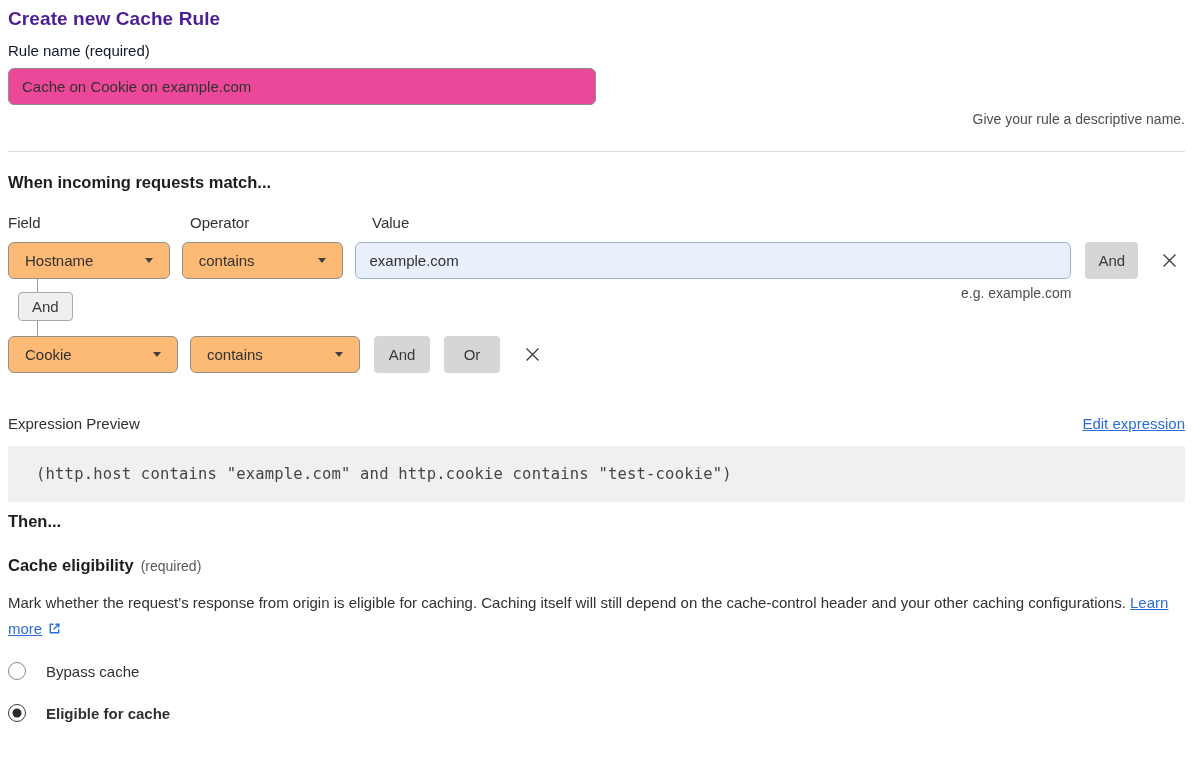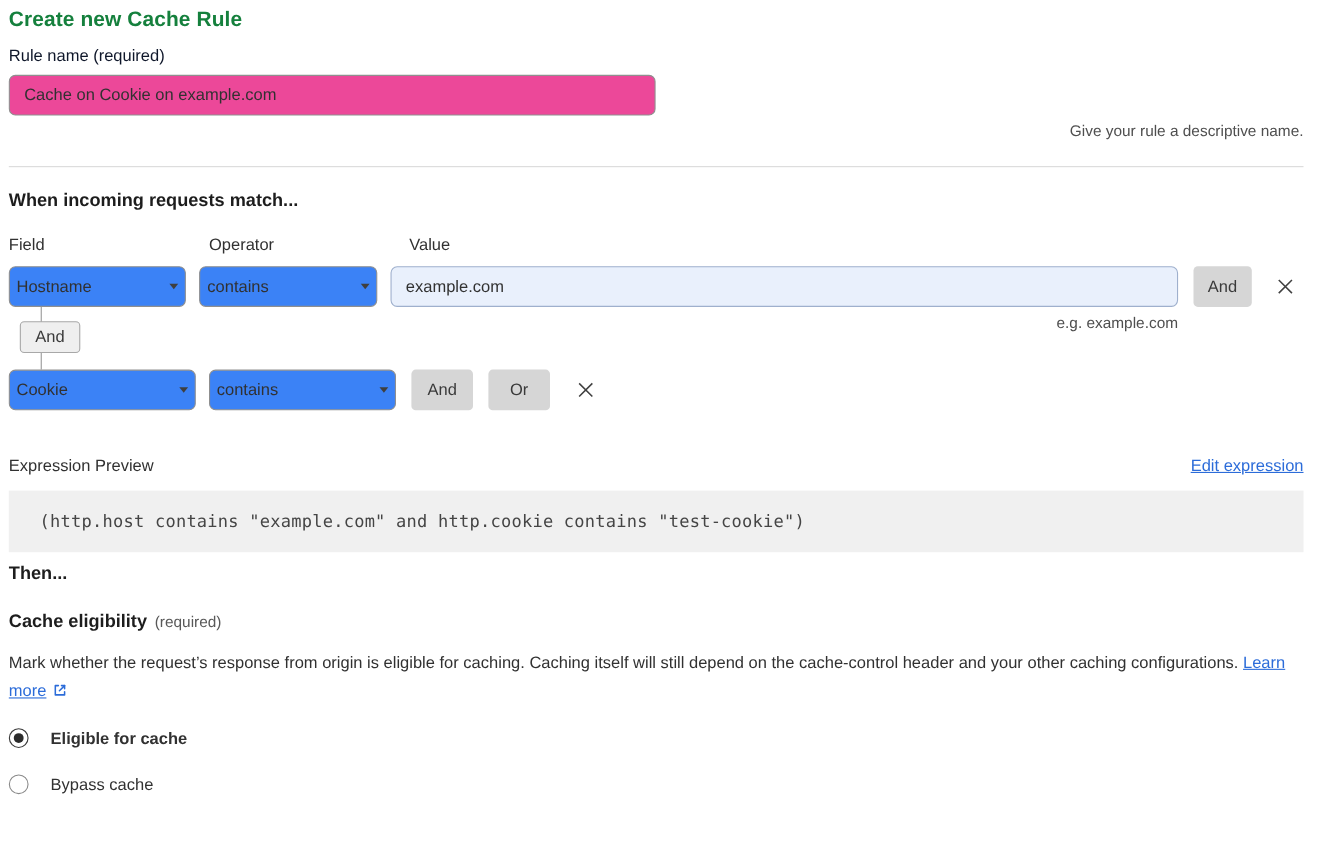--- a/index.html
+++ b/index.html
@@ -4,21 +4,21 @@
 <style>
   * { box-sizing: border-box; margin: 0; padding: 0; }
   html, body { width: 1200px; height: 784px; background: #fff; }
   body {
     font-family: "Liberation Sans", sans-serif;
     color: #313131;
     overflow: hidden;
   }
   .container { padding: 8px 15px 0 8px; width: 1200px; }
 
-  .page-title { font-size: 19px; font-weight: 700; color: #15803d; letter-spacing: .1px; }
+  .page-title { font-size: 19px; font-weight: 700; color: #4c1d95; letter-spacing: .1px; }
 
   .field-label { margin-top: 12px; font-size: 15px; color: #0f172a; }
 
   .text-input {
     display: block; margin-top: 9px; width: 588px; height: 37px;
     border: 1px solid #8f8f8f; border-radius: 6px; padding: 0 13px;
     font-size: 15px; color: #313131; font-family: "Liberation Sans", sans-serif;
     background: #ec4899; outline: none;
   }
   .help-text { margin-top: 6px; font-size: 14px; color: #4f4f4f; text-align: right; }
@@ -28,22 +28,22 @@
   .section-heading { margin-top: 21px; font-size: 16.5px; font-weight: 700; color: #1d1d1d; }
 
   .labels-row { display: flex; margin-top: 22px; font-size: 15px; color: #313131; }
   .labels-row .col-field { width: 170px; }
   .labels-row .col-operator { width: 170px; margin-left: 12px; }
   .labels-row .col-value { margin-left: 12px; }
 
   .cond-row { display: flex; align-items: flex-start; margin-top: 11px; }
   .select-box {
     width: 170px; height: 37px; border: 1px solid #8f8f8f; border-radius: 6px;
-    background: #3b82f6; display: flex; align-items: center; justify-content: space-between;
-    padding: 0 6px; font-size: 15px; color: #313131; cursor: pointer;
+    background: #fdba74; display: flex; align-items: center; justify-content: space-between;
+    padding: 0 16px; font-size: 15px; color: #313131; cursor: pointer;
   }
   .select-box + .select-box { margin-left: 12px; }
   .caret {
     width: 0; height: 0; border-left: 4.5px solid transparent;
     border-right: 4.5px solid transparent; border-top: 5.5px solid #3f3f3f;
   }
   .value-cell { margin-left: 12px; display: flex; flex-direction: column; }
   .value-input {
     height: 37px; border: 1px solid #8f8f8f; border-radius: 6px; padding: 0 13px;
     font-size: 15px; color: #313131; font-family: "Liberation Sans", sans-serif;
@@ -182,23 +182,23 @@
   <h3 class="cache-heading"><span>Cache eligibility</span><span class="required-note">(required)</span></h3>
 
   <p class="description"><span>Mark whether the request’s response from origin is eligible for caching. Caching itself will still depend on the cache-control header and your other caching configurations.</span>
     <a class="link">Learn more</a><svg class="ext-icon" width="15" height="15" viewBox="0 0 16 16" fill="none" stroke="#2c6cd9" stroke-width="1.5" stroke-linecap="round" stroke-linejoin="round">
         <path d="M6.5 3.5 H3.5 V12.5 H12.5 V9.5"></path>
         <path d="M9.5 3.5 H12.5 V6.5"></path>
         <path d="M12.5 3.5 L7.5 8.5"></path>
       </svg></p>
 
   <div class="radio-group">
+    <div class="radio-row">
+      <span class="radio-circle"></span>
+      <span class="radio-label">Bypass cache</span>
+    </div>
     <div class="radio-row selected">
       <span class="radio-circle"></span>
       <span class="radio-label">Eligible for cache</span>
     </div>
-    <div class="radio-row">
-      <span class="radio-circle"></span>
-      <span class="radio-label">Bypass cache</span>
-    </div>
   </div>
 
 </div>
 
 </body></html>

